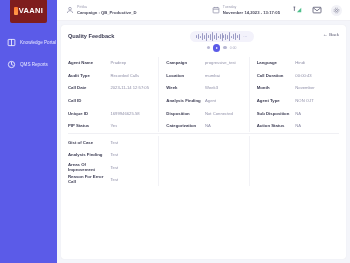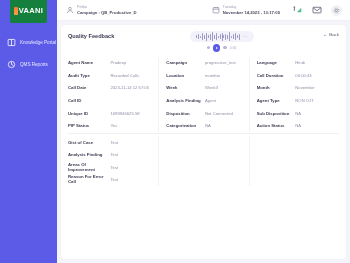--- a/index.html
+++ b/index.html
@@ -19,21 +19,21 @@
     display: flex; flex-direction: column;
     position: relative; z-index: 5;
   }
   .logo-wrap {
     height: 21px;
     display: flex; align-items: center; justify-content: center;
     background: #5b5be8;
   }
   .logo {
     display: flex; align-items: center; gap: 1px;
-    background: #15803d;
+    background: #7f1d1d;
     padding: 8px 4px; border-radius: 2px;
   }
   .logo-mark {
     width: 4px; height: 8px;
     background: linear-gradient(180deg,#ff7a2f 0%, #ff9d4d 100%);
     border-radius: 1px;
   }
   .logo-text {
     color: #ffffff; font-size: 7.5px; font-weight: bold;
     letter-spacing: .3px; line-height: 8px;

